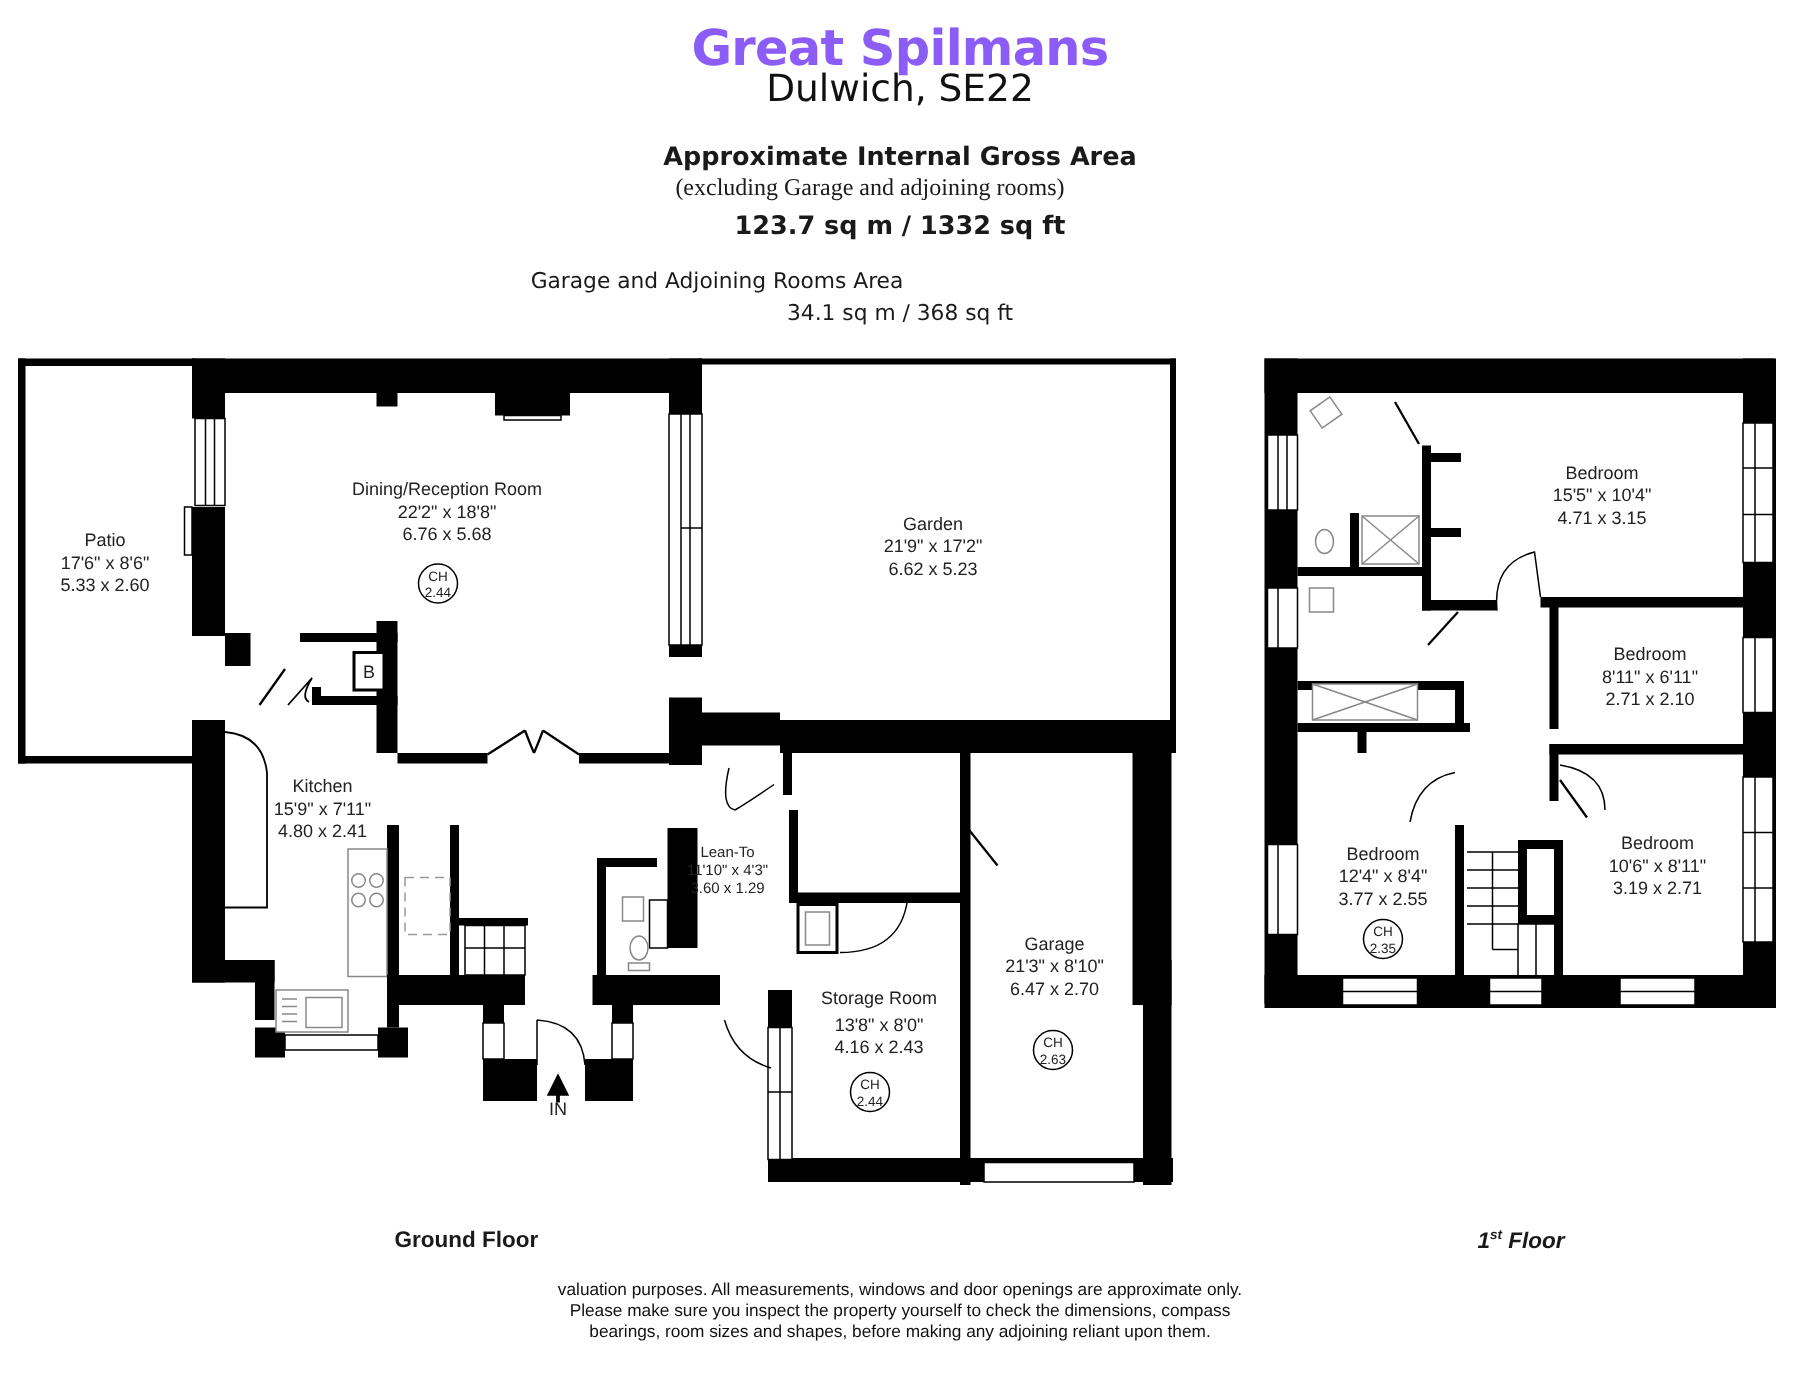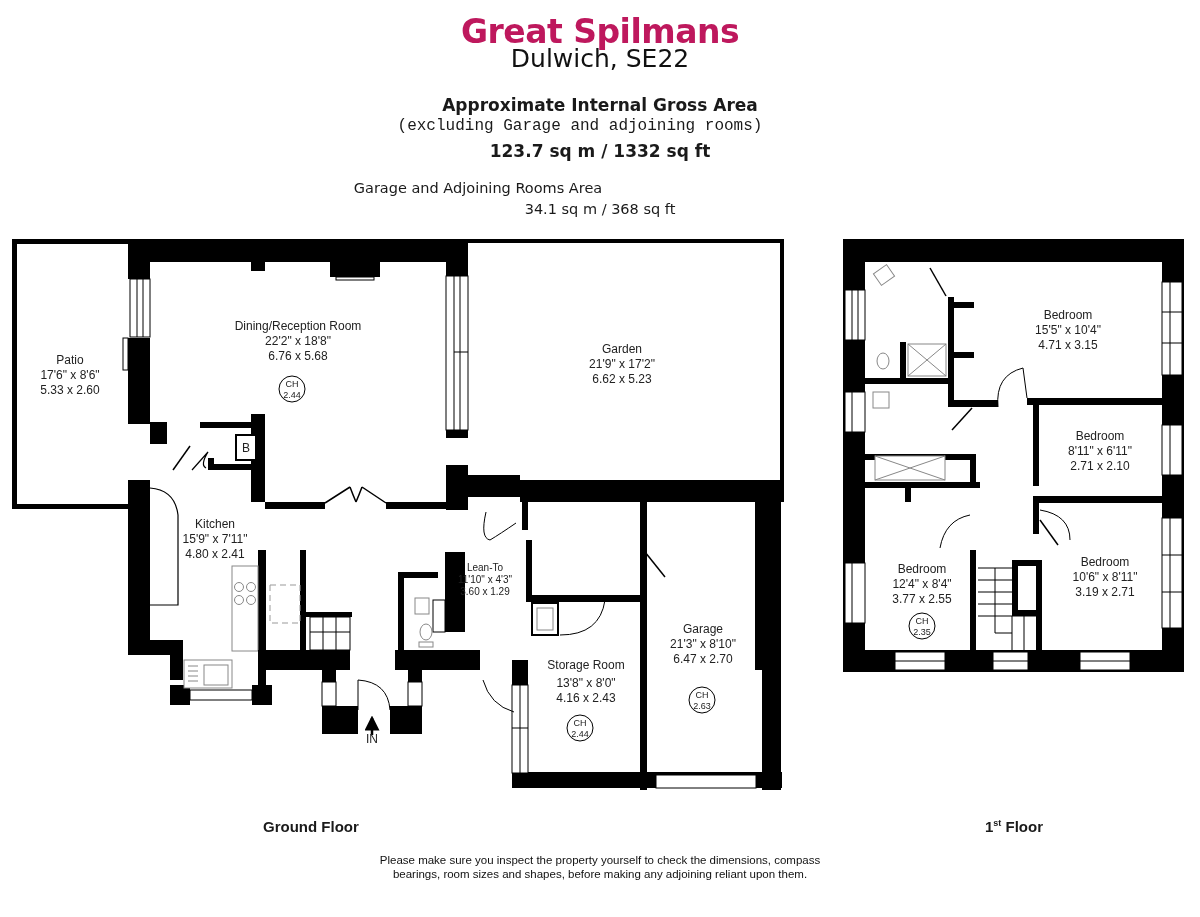--- a/index.html
+++ b/index.html
@@ -1,21 +1,21 @@
 <!DOCTYPE html>
 <html><head>
 <meta charset="utf-8">
 <style>
   html, body { margin: 0; padding: 0; background: #ffffff; }
   body { width: 1200px; height: 917px; position: relative; overflow: hidden; font-family: "Liberation Sans", sans-serif; color: #1a1a1a; }
   .header { position: absolute; left: 0; top: 0; width: 1200px; text-align: center; }
-  .title { position: absolute; left: 0; width: 1200px; top: 12px; font-family: "DejaVu Sans", sans-serif; font-weight: bold; font-size: 33px; letter-spacing: -0.5px; color: #be185d; }
+  .title { position: absolute; left: 0; width: 1200px; top: 12px; font-family: "DejaVu Sans", sans-serif; font-weight: bold; font-size: 33px; letter-spacing: -0.5px; color: #8b5cf6; }
   .subtitle { position: absolute; left: 0; width: 1200px; top: 44px; font-family: "DejaVu Sans", sans-serif; font-weight: normal; font-size: 25px; color: #111; }
   .area-heading { position: absolute; left: 0; width: 1200px; top: 95px; font-family: "DejaVu Sans", sans-serif; font-weight: bold; font-size: 17px; }
-  .area-note { position: absolute; left: 0; width: 1160px; top: 117px; font-family: Liberation Mono, monospace; font-size: 16px; }
+  .area-note { position: absolute; left: 0; width: 1160px; top: 117px; font-family: Liberation Serif, serif; font-size: 16px; }
   .area-value { position: absolute; left: 0; width: 1200px; top: 141px; font-family: "DejaVu Sans", sans-serif; font-weight: bold; font-size: 17px; }
   .garage-heading { position: absolute; left: 0; width: 956px; top: 180px; font-family: "DejaVu Sans", sans-serif; font-size: 14.5px; }
   .garage-value { position: absolute; left: 0; width: 1200px; top: 201px; font-family: "DejaVu Sans", sans-serif; font-size: 14.5px; }
   svg.plan { position: absolute; left: 0; top: 0; }
   .room-label { font-family: "Liberation Sans", sans-serif; font-size: 12px; fill: #222; text-anchor: middle; }
   .room-label-sm { font-family: "Liberation Sans", sans-serif; font-size: 10px; fill: #222; text-anchor: middle; }
   .ch-label { font-family: "Liberation Sans", sans-serif; font-size: 9px; fill: #222; text-anchor: middle; }
   .floor-label { position: absolute; top: 818px; font-family: "Liberation Sans", sans-serif; font-weight: bold; font-size: 15px; text-align: right; }
   .floor-label sup { font-size: 9px; }
   .disclaimer { position: absolute; left: 300px; top: 853px; width: 600px; text-align: center; font-family: "Liberation Sans", sans-serif; font-size: 11.5px; line-height: 14px; color: #111; }
@@ -318,18 +318,19 @@
     </g>
     <g>
       <text x="1105" y="566" class="room-label">Bedroom</text>
       <text x="1105" y="581" class="room-label">10'6" x 8'11"</text>
       <text x="1105" y="596" class="room-label">3.19 x 2.71</text>
     </g>
   </g>
 </svg>
 
 <div class="floor-label" style="left:263px;">Ground Floor</div>
-<div class="floor-label" style="left:985px;"><span>1</span><sup>st</sup><span> Floor</span></div>
+<div class="floor-label" style="left:985px;font-style:italic;"><span>1</span><sup>st</sup><span> Floor</span></div>
 
 <div class="disclaimer">
+  <span>valuation purposes. All measurements, windows and door openings are approximate only.</span>
   <span>Please make sure you inspect the property yourself to check the dimensions, compass</span>
   <span>bearings, room sizes and shapes, before making any adjoining reliant upon them.</span>
 </div>
 
 </body></html>

